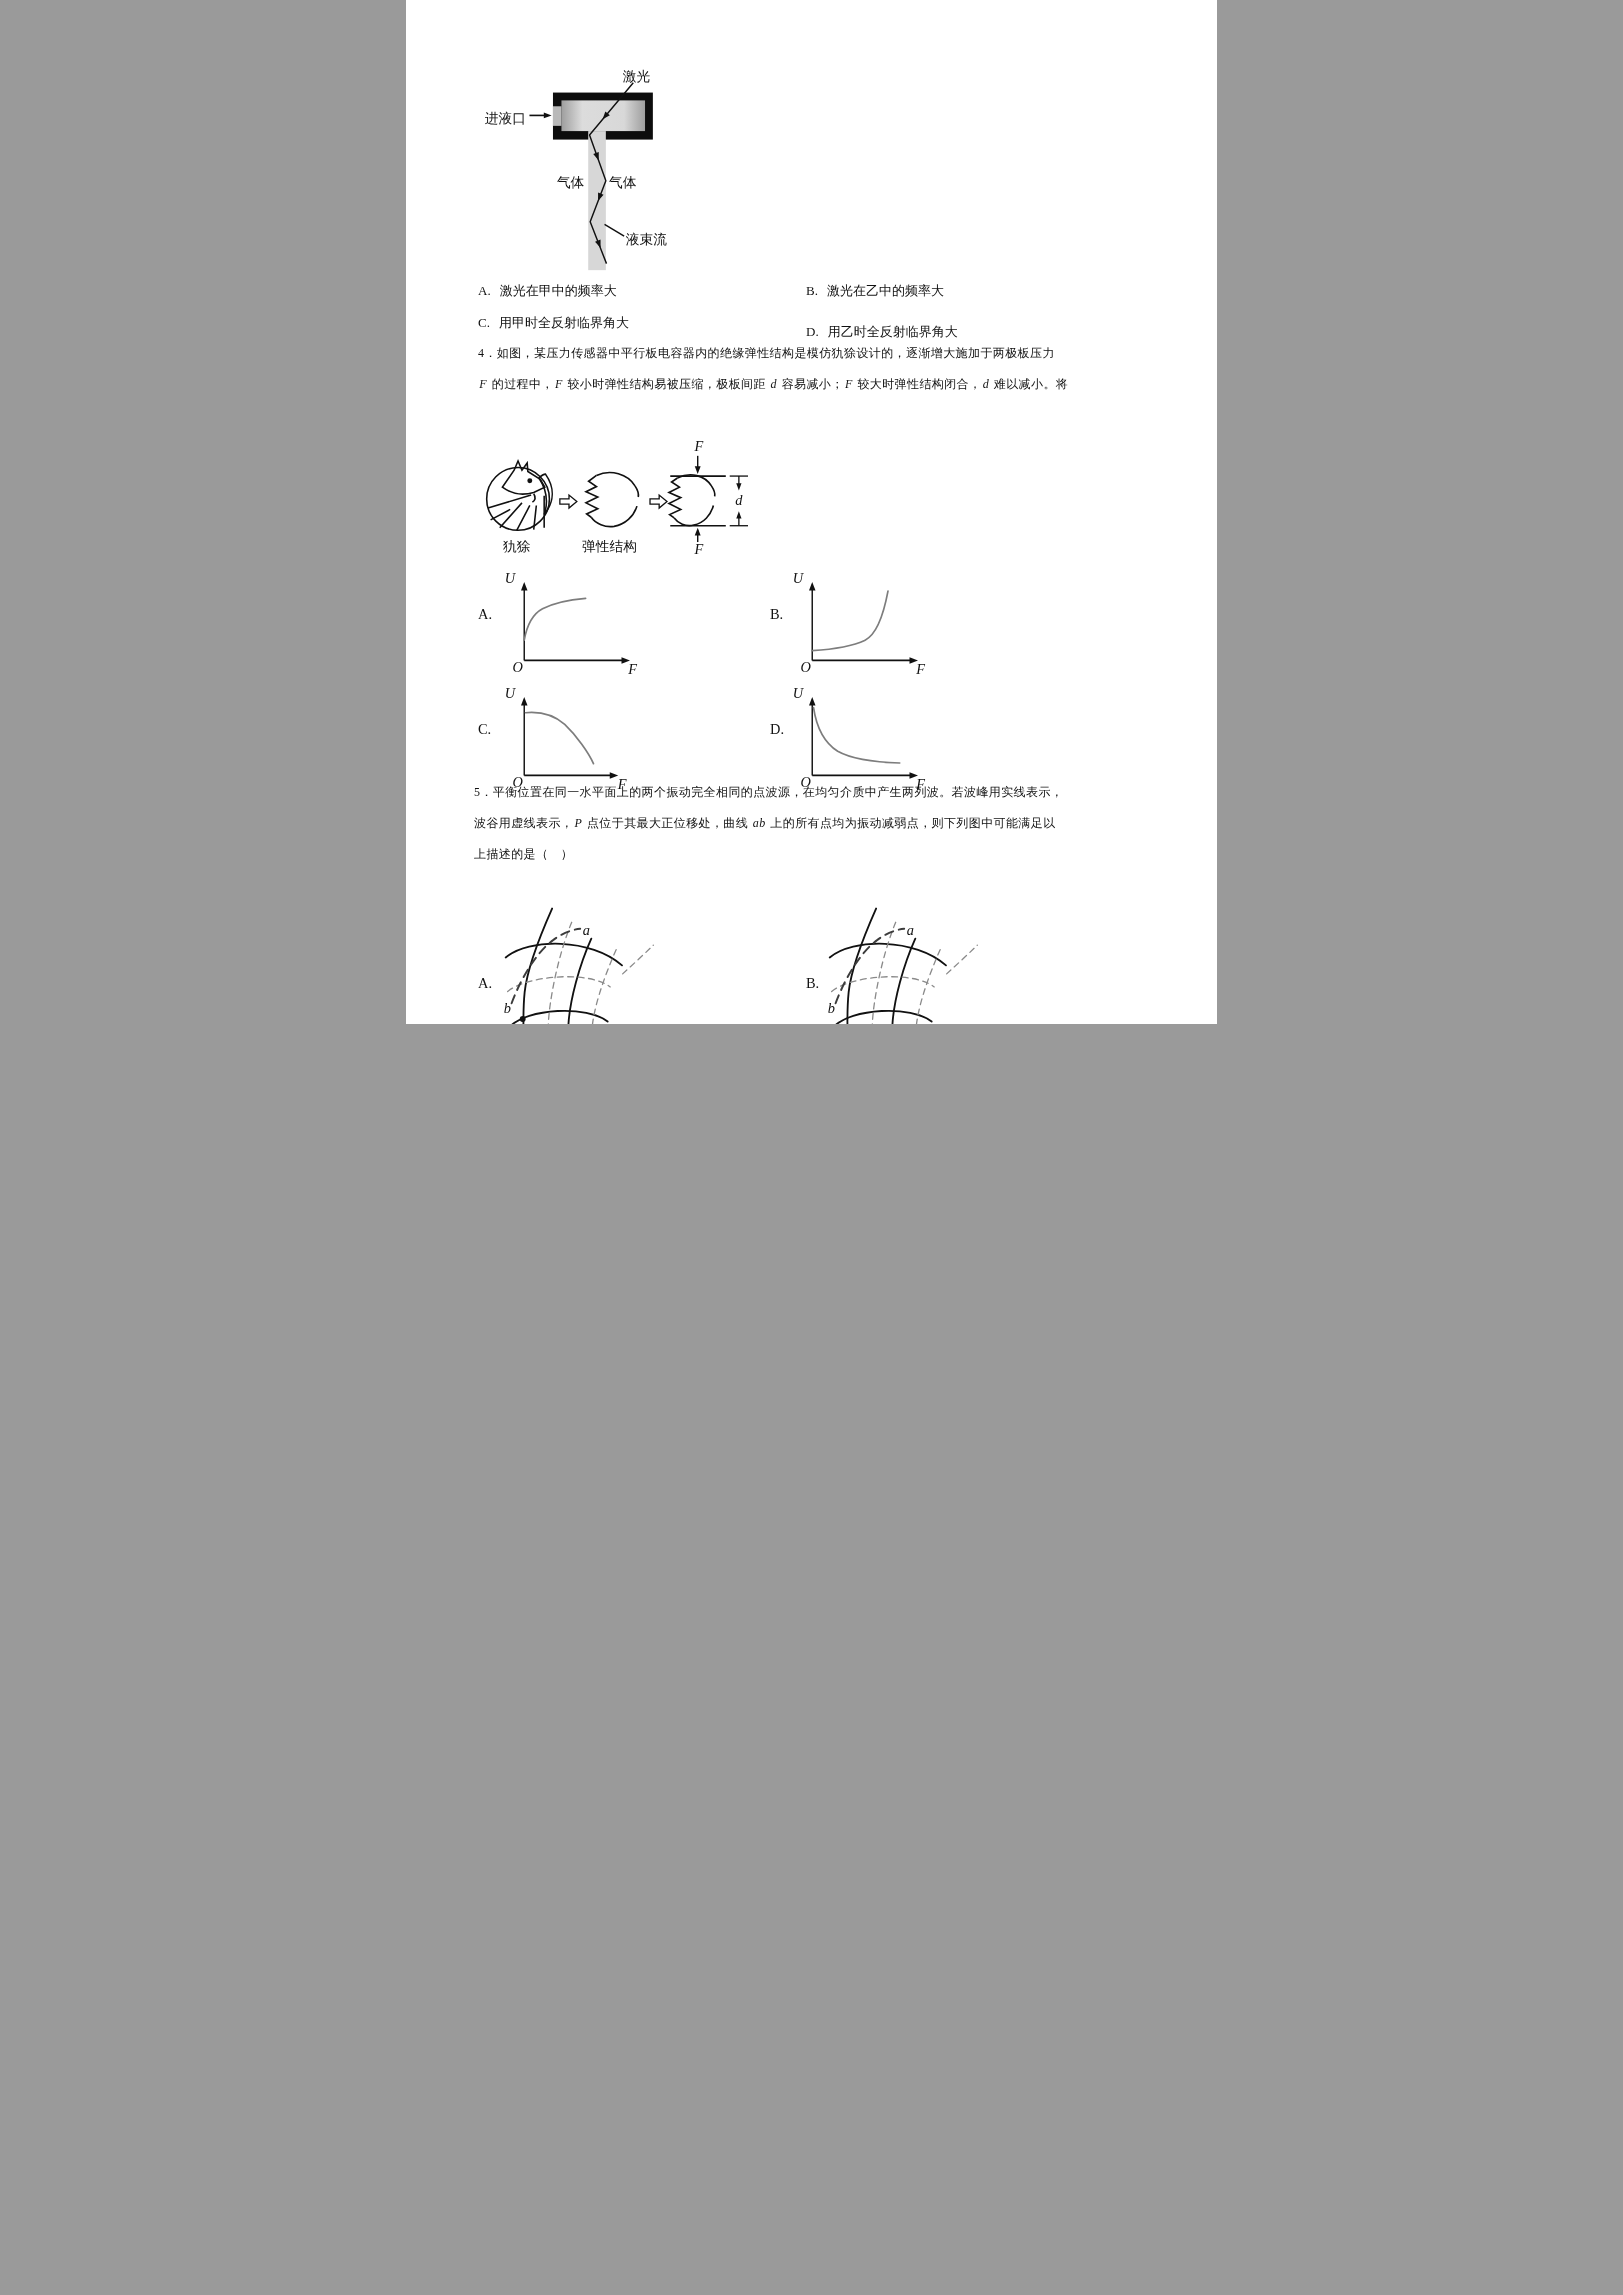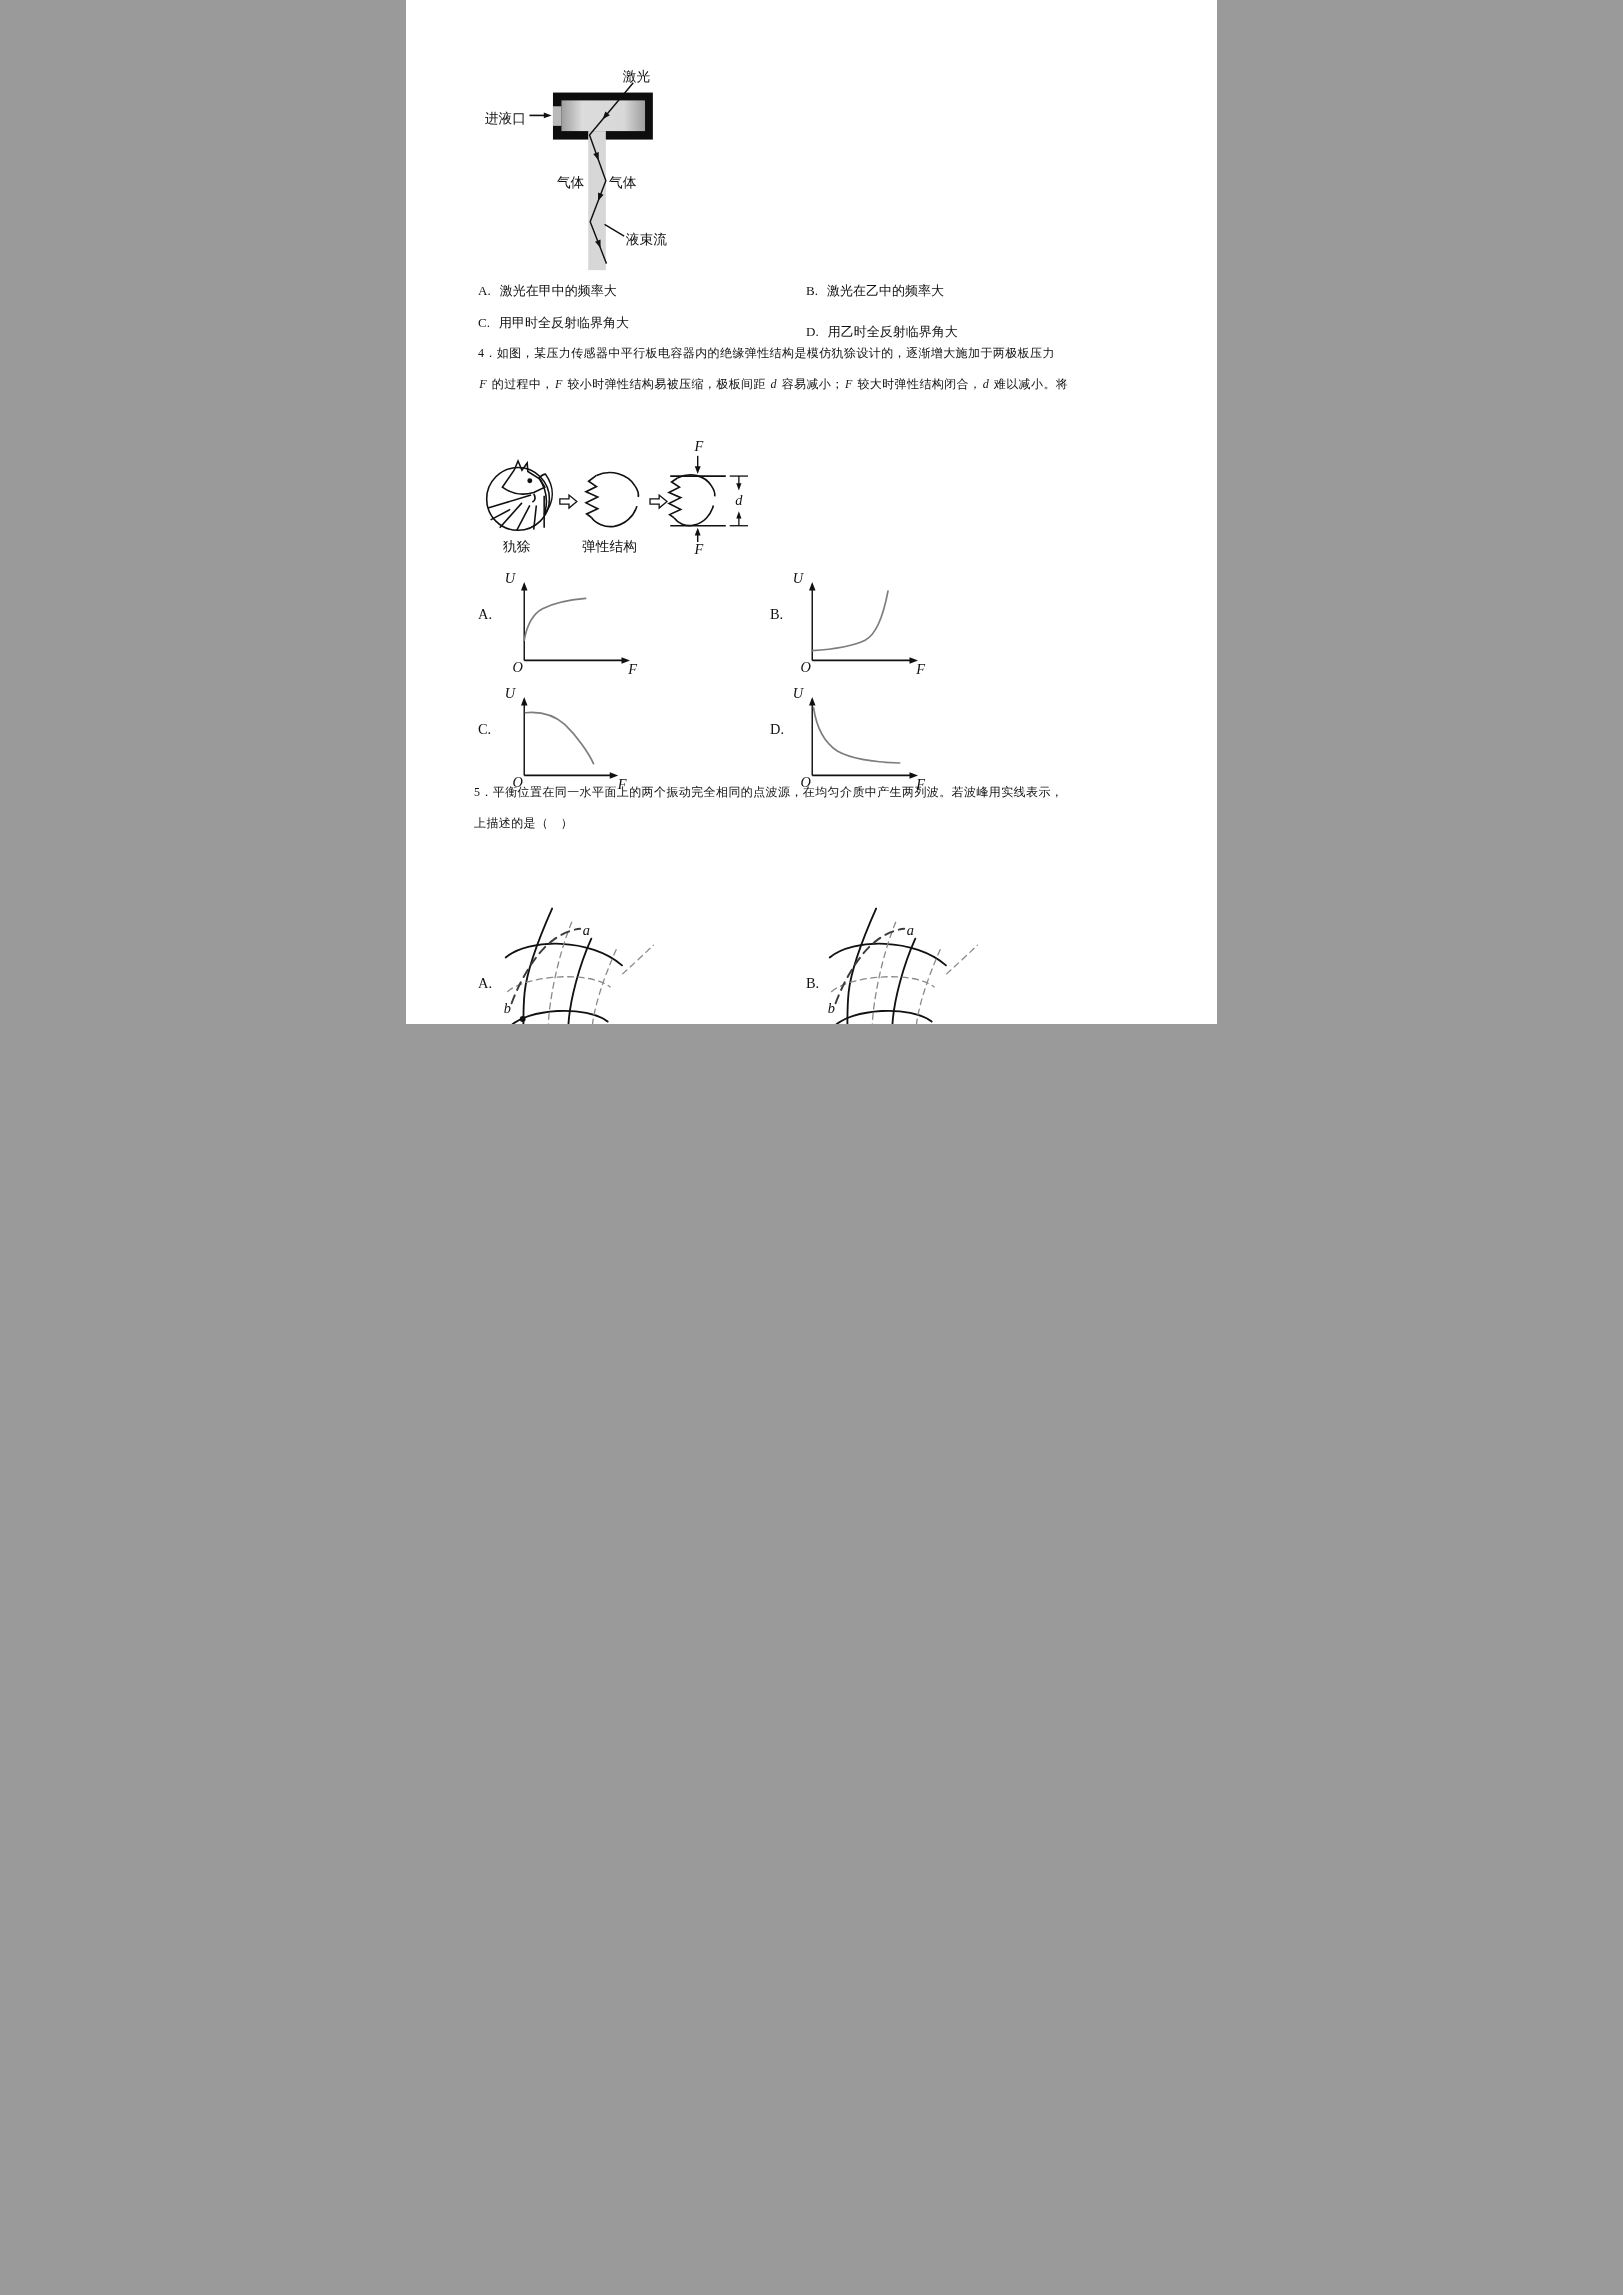--- a/index.html
+++ b/index.html
@@ -162,20 +162,21 @@
     <line x1="40" y1="140" x2="196" y2="140" stroke="#111" stroke-width="2.8"></line>
     <polygon points="0,0 -13,-5 -13,5" transform="translate(202,140)" fill="#111"></polygon>
     <path class="curve" d="M 42,36 C 46,63 56,88 79,103 C 104,117 143,120 174,121"></path>
     <text x="10" y="22" class="math">U</text>
     <text x="30" y="158" text-anchor="middle" class="math">O</text>
     <text x="206" y="161" text-anchor="middle" class="math">F</text>
   </svg>
 
   <div class="abs" style="left:68px;top:777px;">
     <div class="line"><span>5．平衡位置在同一水平面上的两个振动完全相同的点波源，在均匀介质中产生两列波。若波峰用实线表示，</span></div>
+    <div class="line"><span>波谷用虚线表示，</span><i>P</i><span> 点位于其最大正位移处，曲线 </span><i>ab</i><span> 上的所有点均为振动减弱点，则下列图中可能满足以</span></div>
     <div class="line"><span>上描述的是（　）</span></div>
   </div>
 
   <div class="abs glab" style="left:72px;top:976px;">A.</div>
   <svg class="abs" style="left:69px;top:903px;" width="196" height="177" viewBox="0 0 300 270">
     <g>
       <path class="crest" d="M 47,83 C 82,53 178,53 225,95"></path>
       <path class="crest" d="M 52,190 C 80,160 172,156 203,181"></path>
       <path class="crest" d="M 118,8 C 102,44 80,98 76,136 C 73,166 74,212 77,258"></path>
       <path class="crest" d="M 178,54 C 160,94 145,148 143,186 C 141,210 141,226 141,243"></path>

